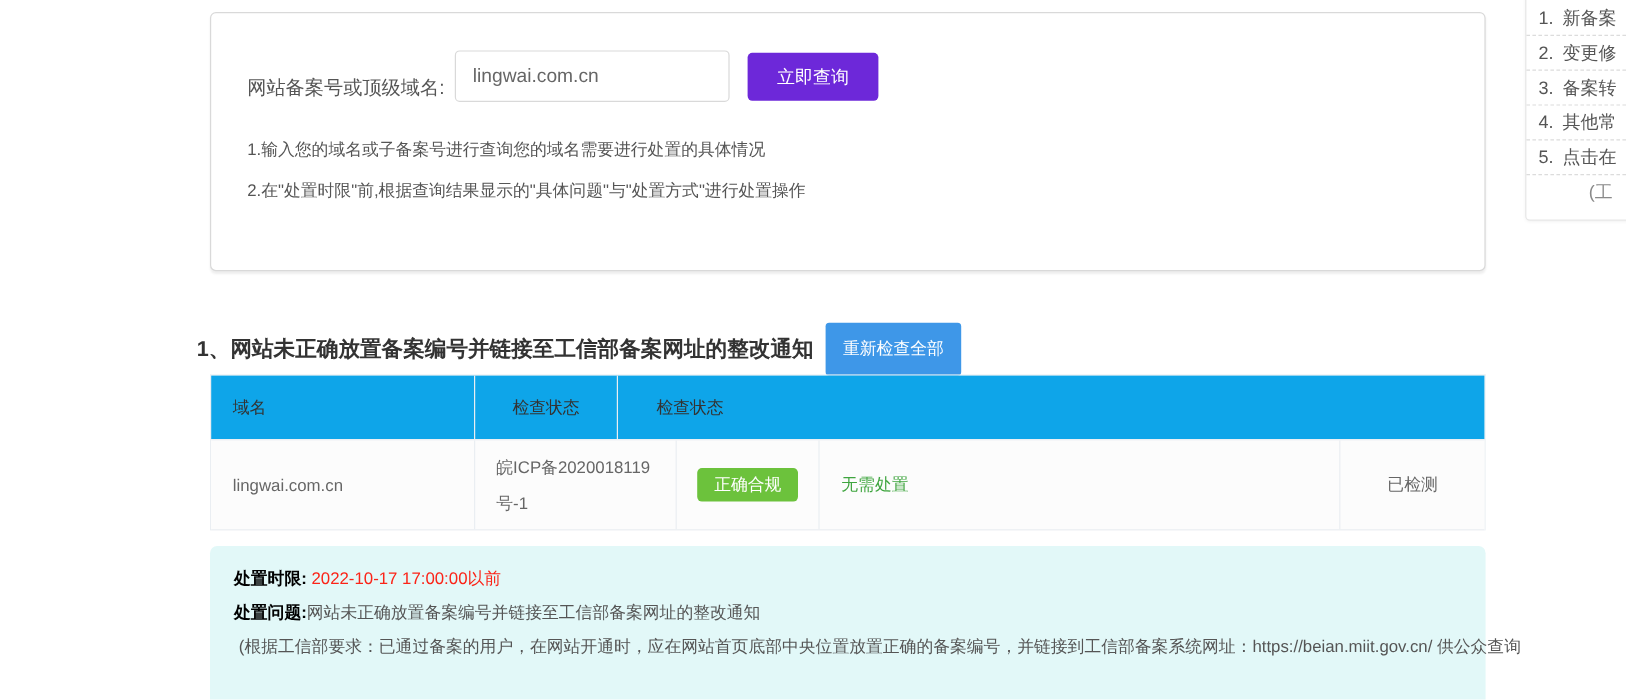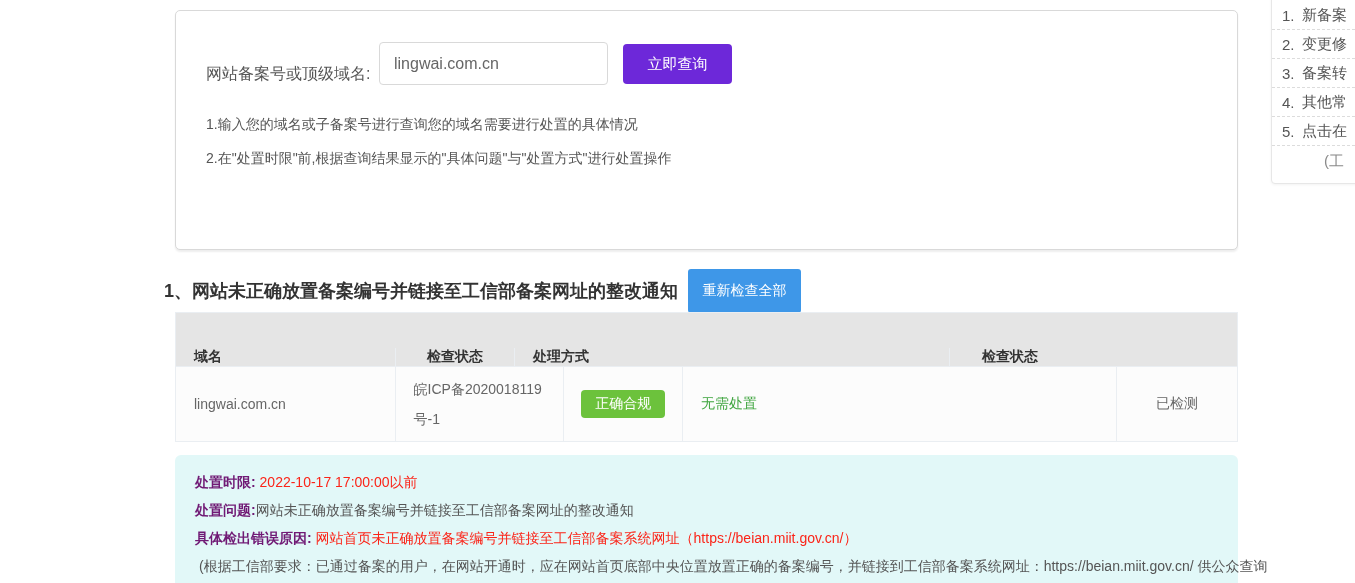--- a/index.html
+++ b/index.html
@@ -1,21 +1,21 @@
 <!DOCTYPE html>
 <html><head>
 <meta charset="utf-8">
 <style>
   * { margin:0; padding:0; box-sizing:border-box; }
   html,body { width:1355px; height:583px; background:#ffffff; overflow:hidden;
               font-family:"Liberation Sans","DejaVu Sans",sans-serif; }
   body { position:relative; }
 
   
-  .query-panel { position:absolute; left:175px; top:10px; width:1063px; height:240px;
+  .query-panel { position:absolute; left:175px; top:10px; width:1063px; height:216px;
                  background:#fff; border:1px solid #d9d9d9; border-radius:5px;
                  box-shadow:0 2px 2px rgba(0,0,0,.07); }
   .qp-label { position:absolute; left:30px; top:41px; height:43px; line-height:43px;
               font-size:16px; color:#555; }
   .qp-input { position:absolute; left:203px; top:31px; width:229px; height:43px;
               border:1px solid #d9d9d9; border-radius:4px; padding:0 14px;
               font-size:16px; color:#666; outline:none;
               font-family:"Liberation Sans","DejaVu Sans",sans-serif; }
   .qp-btn { position:absolute; left:447px; top:33px; width:109px; height:40px;
             background:#6d28d9; color:#fff; font-size:15px; border:none;
@@ -29,40 +29,40 @@
                   align-items:center; gap:10px; }
   .section-title { font-size:18px; font-weight:bold; color:#333; }
   .recheck-btn { width:113px; height:44px; background:#3e97e8; color:#fff;
                  font-size:14px; border:none; border-radius:3px; cursor:pointer;
                  font-family:"Liberation Sans","DejaVu Sans",sans-serif; }
 
   
   .result-table { position:absolute; left:175px; top:312px; width:1063px;
                   border:1px solid #eaeef2; border-bottom:none; font-size:14px; }
   .t-row { display:flex; }
-  .t-head { background:#e5e5e5; height:53px; color:#333; font-weight:bold;align-items:flex-end; }
+  .t-head { background:#0ea5e9; height:53px; color:#333; font-weight:normal; }
   .t-body { background:#fcfcfc; height:76px; color:#666; border-top:1px solid #eaeef2;
             border-bottom:1px solid #eaeef2; }
   .t-cell { display:flex; align-items:center; border-right:1px solid #eaeef2;
             padding-left:18px; }
   .t-cell:last-child { border-right:none; }
   .c1 { width:220px; } .c2 { width:169px; } .c3 { width:119px; }
   .c4 { width:435px; } .c5 { width:120px; }
   .c3, .c5 { justify-content:center; padding-left:0; }
   .icp-wrap { line-height:30px; padding-right:16px; }
   .badge-ok { background:#6cc23c; color:#fff; padding:5px 14px; border-radius:4px;
               font-size:14px; }
   .green-text { color:#3fa53f; }
 
   
   .notice-box { position:absolute; left:175px; top:455px; width:1063px; height:160px;
                 background:#e2f8f8; border-radius:6px; padding:13px 20px;
                 font-size:14px; }
   .notice-box .n-line { line-height:28px; color:#555; white-space:nowrap; }
-  .n-label { font-weight:bold; color:#701a75; }
+  .n-label { font-weight:bold; color:#000000; }
   .red-text { color:#fb2418; }
   .n-detail { text-indent:4px; }
 
   
   .sidebar { position:absolute; left:1271px; top:-8px; width:220px; height:192px;
              background:#fff; border:1px solid #e7e7e7; border-radius:4px;
              padding-top:8px; box-shadow:0 1px 3px rgba(0,0,0,.05); }
   .sb-item { display:flex; align-items:center; height:29px; padding-left:10px;
              font-size:15px; color:#555; border-bottom:1px dashed #dcdcdc;
              white-space:nowrap; }
@@ -85,21 +85,20 @@
 
 <div class="section-head">
   <span class="section-title">1、网站未正确放置备案编号并链接至工信部备案网址的整改通知</span>
   <button class="recheck-btn">重新检查全部</button>
 </div>
 
 <div class="result-table">
   <div class="t-row t-head">
     <div class="t-cell c1">域名</div>
     <div class="t-cell c3">检查状态</div>
-    <div class="t-cell c4">处理方式</div>
     <div class="t-cell c5">检查状态</div>
   </div>
   <div class="t-row t-body">
     <div class="t-cell c1">lingwai.com.cn</div>
     <div class="t-cell c2">
       <div class="icp-wrap">
         <div>皖ICP备2020018119</div>
         <div>号-1</div>
       </div>
     </div>
@@ -111,24 +110,20 @@
   </div>
 </div>
 
 <div class="notice-box">
   <div class="n-line">
     <span class="n-label">处置时限:</span>
     <span class="red-text">2022-10-17 17:00:00以前</span>
   </div>
   <div class="n-line">
     <span class="n-label">处置问题:</span><span>网站未正确放置备案编号并链接至工信部备案网址的整改通知</span>
-  </div>
-  <div class="n-line">
-    <span class="n-label">具体检出错误原因:</span>
-    <span class="red-text">网站首页未正确放置备案编号并链接至工信部备案系统网址（https://beian.miit.gov.cn/）</span>
   </div>
   <div class="n-line n-detail">(根据工信部要求：已通过备案的用户，在网站开通时，应在网站首页底部中央位置放置正确的备案编号，并链接到工信部备案系统网址：https://beian.miit.gov.cn/ 供公众查询</div>
 </div>
 
 <div class="sidebar">
   <div class="sb-item">
     <span class="sb-num">1.</span>
     <span>新备案</span>
   </div>
   <div class="sb-item">

